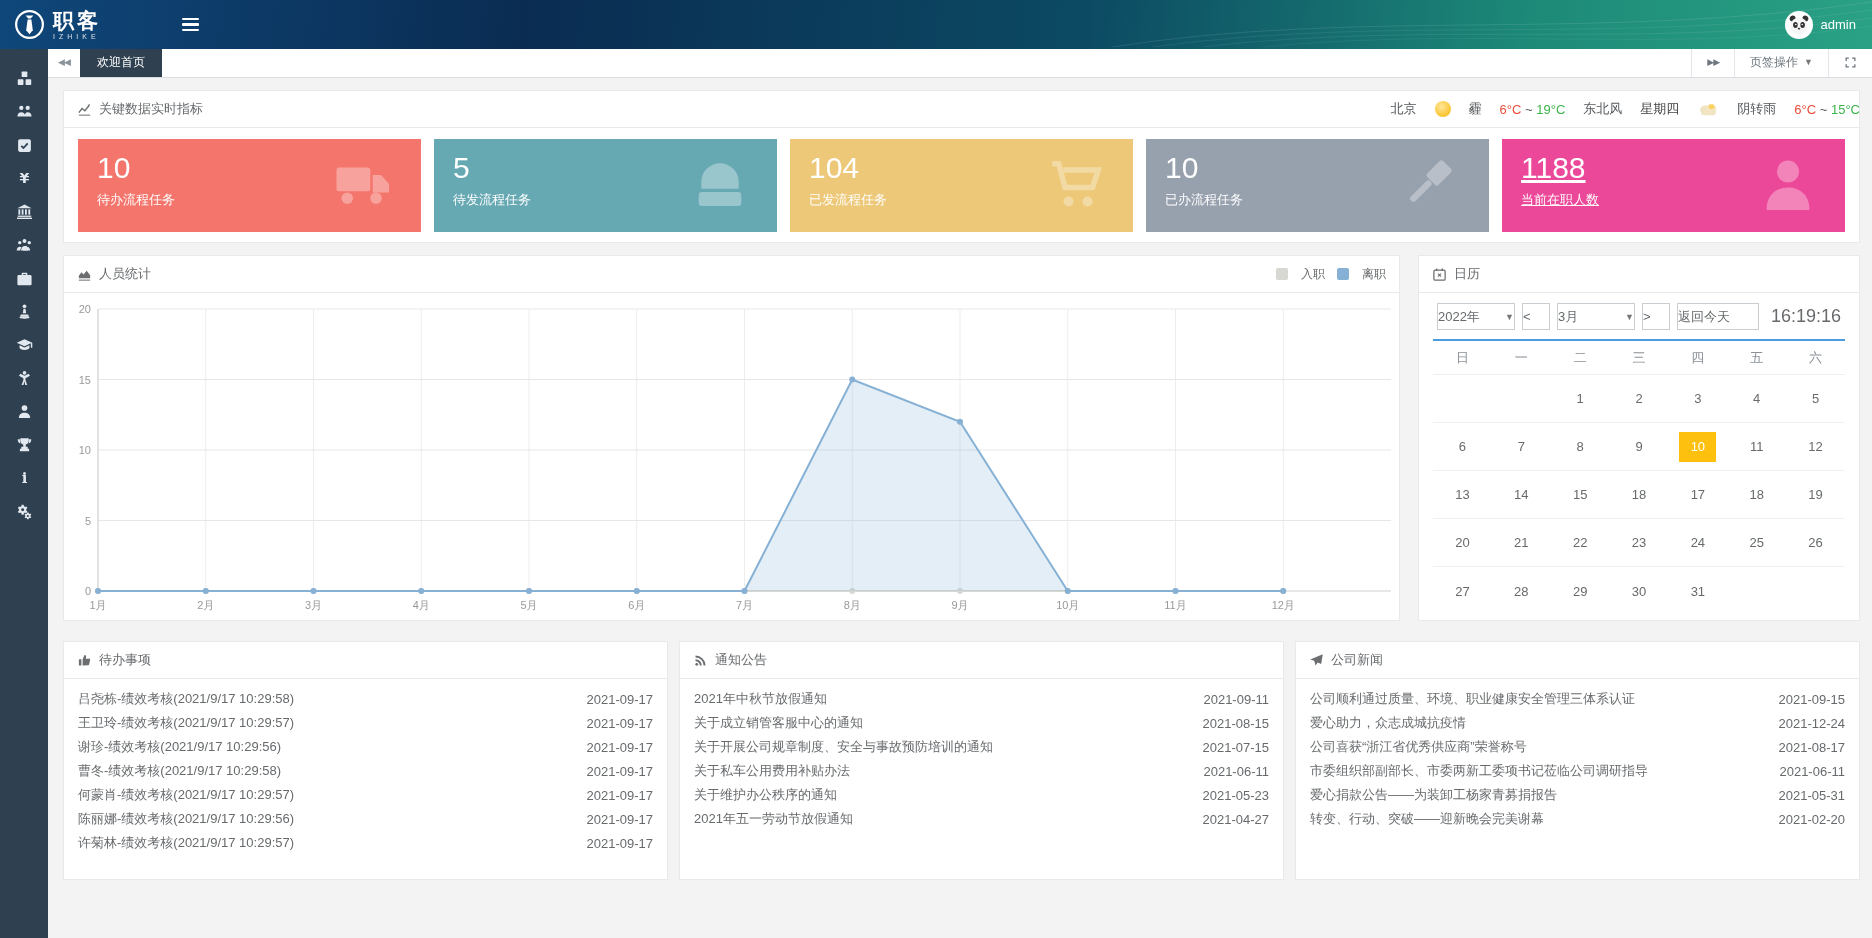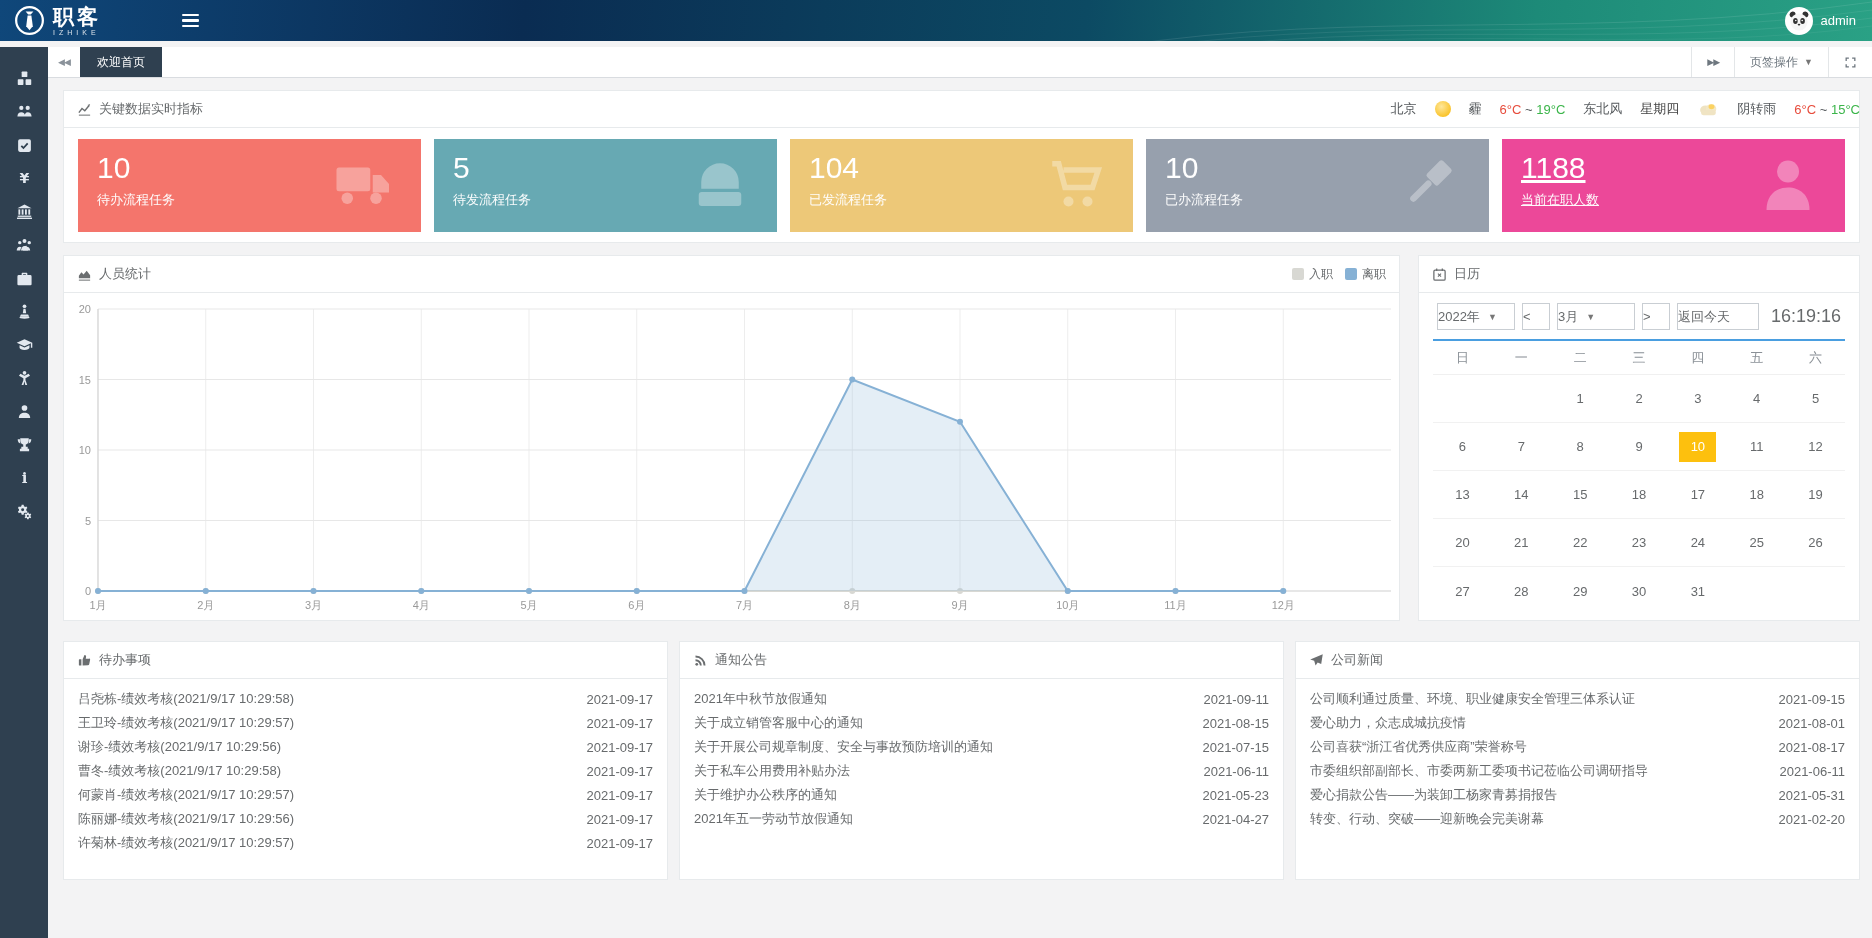--- a/index.html
+++ b/index.html
@@ -1,20 +1,20 @@
 <!DOCTYPE html>
 <html><head>
 <meta charset="utf-8">
 <style>
   *{margin:0;padding:0;box-sizing:border-box}
   html,body{width:1872px;height:938px;overflow:hidden}
   body{position:relative;background:#f3f3f4;font-family:"Liberation Sans","DejaVu Sans",sans-serif}
 
   
-  .header{position:absolute;top:0;left:0;right:0;height:41px;display:flex;align-items:center;z-index:6;
+  .header{position:absolute;top:0;left:0;right:0;height:49px;display:flex;align-items:center;z-index:6;
     background:linear-gradient(95deg,#0f477a 0%,#0a2c52 28%,#0c4a63 58%,#1d8a78 82%,#2aa185 100%)}
   .header-curves{position:absolute;right:0;top:0;height:47px;width:760px;pointer-events:none}
   .logo{width:158px;display:flex;align-items:center;gap:8px;padding-left:14px;position:relative}
   .logo-txt{display:flex;flex-direction:column}
   .logo-main{color:#fff;font-size:21px;font-weight:bold;letter-spacing:3px;line-height:1}
   .logo-sub{color:rgba(255,255,255,.85);font-size:7px;letter-spacing:4px;margin-top:2px}
   .hamburger{margin-left:24px;display:flex;flex-direction:column;gap:3px;cursor:pointer;position:relative}
   .hamburger span{width:17px;height:2.5px;background:#fff;border-radius:1px}
   .user-area{margin-left:auto;margin-right:16px;display:flex;align-items:center;gap:8px;color:#fff;font-size:13px;position:relative;cursor:pointer}
   .avatar{width:28px;height:28px;border-radius:50%;border:2px solid rgba(255,255,255,.9);background:#fff;overflow:hidden;flex:none}
@@ -56,28 +56,28 @@
   .stat-label{font-size:13px;margin-top:7px;opacity:.97}
   .stat-icon{position:absolute;right:27px;top:16px;width:60px;height:60px;opacity:.33;color:#fff}
   .stat-icon svg{width:100%;height:100%}
 
   
   .row2{display:flex;gap:18px;margin-top:12px}
   .chart-panel{width:1337px;height:366px}
   .chart-body{height:328px;position:relative}
   .chart-body svg{position:absolute;inset:0;width:100%;height:100%}
   .legend{margin-left:auto;display:flex;align-items:center;gap:12px}
-  .legend-item{display:flex;align-items:center;gap:5px;font-size:12px;color:#676a6c}
+  .legend-item{display:flex;align-items:center;gap:13px;font-size:12px;color:#676a6c}
   .legend-swatch{width:12px;height:12px;border-radius:2px}
 
   
   .calendar-panel{flex:1;height:366px}
   .cal-body{padding:0 14px}
   .cal-controls{display:flex;justify-content:center;align-items:center;gap:7px;margin-top:10px}
-  .cal-select,.cal-nav,.cal-today-btn{border:1px solid #c9ced3;height:27px;display:flex;align-items:center;justify-content:flex-start;font-size:13px;color:#676a6c;background:#fff;cursor:pointer}
+  .cal-select,.cal-nav,.cal-today-btn{border:1px solid #c9ced3;height:27px;display:flex;align-items:center;justify-content:space-between;font-size:13px;color:#676a6c;background:#fff;cursor:pointer}
   .cal-select{width:78px;gap:8px}
   .cal-nav{width:28px}
   .cal-today-btn{width:82px}
   .cal-time{font-size:18px;color:#676a6c;margin-left:5px}
   .cal-rule{border-bottom:2px solid #4a9ee0;margin-top:9px}
   .cal-head-row{display:flex;height:34px;border-bottom:1px solid #f0f0f0}
   .cal-date-row{display:flex;height:48px;border-bottom:1px solid #f1f1f1}
   .cal-date-row:last-child{border-bottom:none}
   .cal-cell{flex:1;display:flex;align-items:center;justify-content:center;font-size:13px;color:#676a6c;cursor:pointer}
   .cal-head-row .cal-cell{color:#8a9096;cursor:default}
@@ -592,21 +592,21 @@
           </svg>
         <span>公司新闻</span>
       </div>
       <div class="list-body" id="news-list">
           <div class="list-row">
             <span class="t">公司顺利通过质量、环境、职业健康安全管理三体系认证</span>
             <span class="d">2021-09-15</span>
           </div>
           <div class="list-row">
             <span class="t">爱心助力，众志成城抗疫情</span>
-            <span class="d">2021-08-01</span>
+            <span class="d">2021-12-24</span>
           </div>
           <div class="list-row">
             <span class="t">公司喜获“浙江省优秀供应商”荣誉称号</span>
             <span class="d">2021-08-17</span>
           </div>
           <div class="list-row">
             <span class="t">市委组织部副部长、市委两新工委项书记莅临公司调研指导</span>
             <span class="d">2021-06-11</span>
           </div>
           <div class="list-row">

